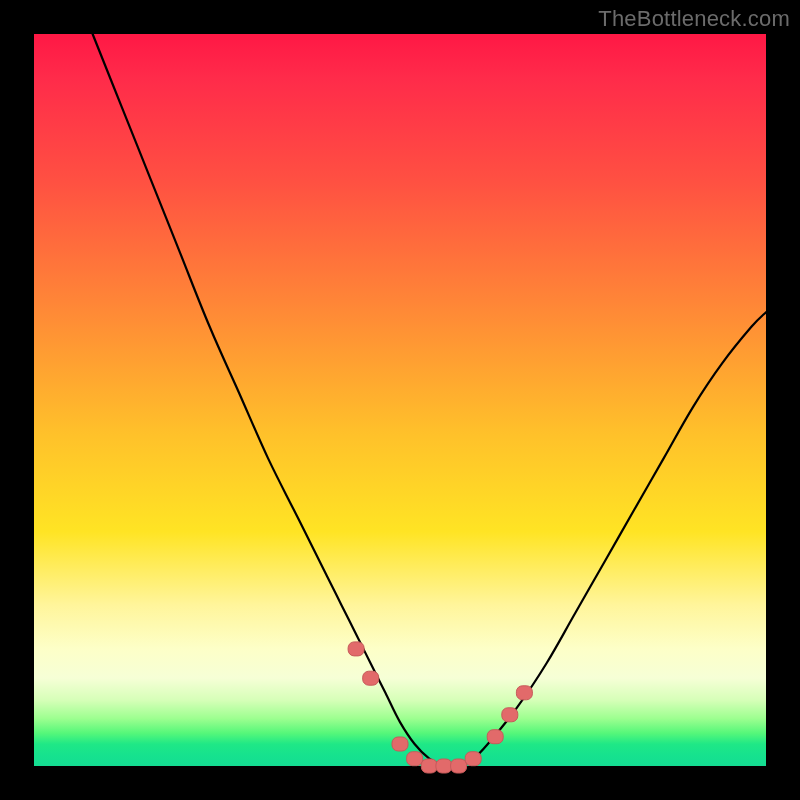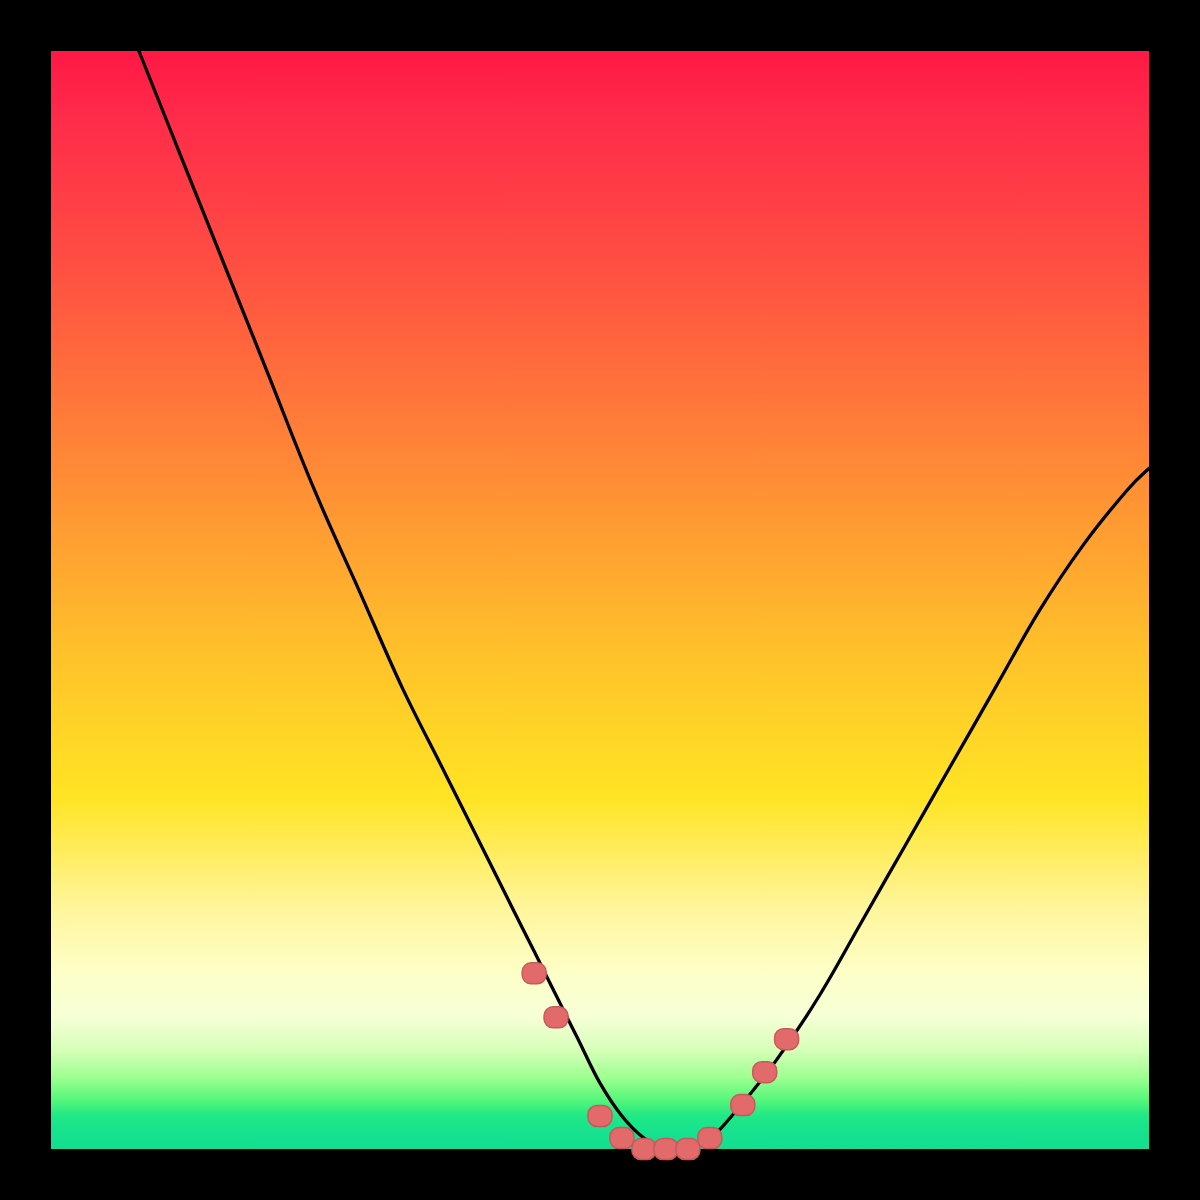--- a/index.html
+++ b/index.html
@@ -91,13 +91,14 @@
           <rect x="387.3" y="725.0" width="16" height="14" rx="6" ry="6" class="marker"></rect>
           <rect x="401.9" y="725.0" width="16" height="14" rx="6" ry="6" class="marker"></rect>
           <rect x="416.6" y="725.0" width="16" height="14" rx="6" ry="6" class="marker"></rect>
           <rect x="431.2" y="717.7" width="16" height="14" rx="6" ry="6" class="marker"></rect>
           <rect x="453.2" y="695.7" width="16" height="14" rx="6" ry="6" class="marker"></rect>
           <rect x="467.8" y="673.8" width="16" height="14" rx="6" ry="6" class="marker"></rect>
           <rect x="482.4" y="651.8" width="16" height="14" rx="6" ry="6" class="marker"></rect>
         </g>
     </svg>
   </div>
+  <div class="watermark">TheBottleneck.com</div>
 </div>
 
 </body></html>

